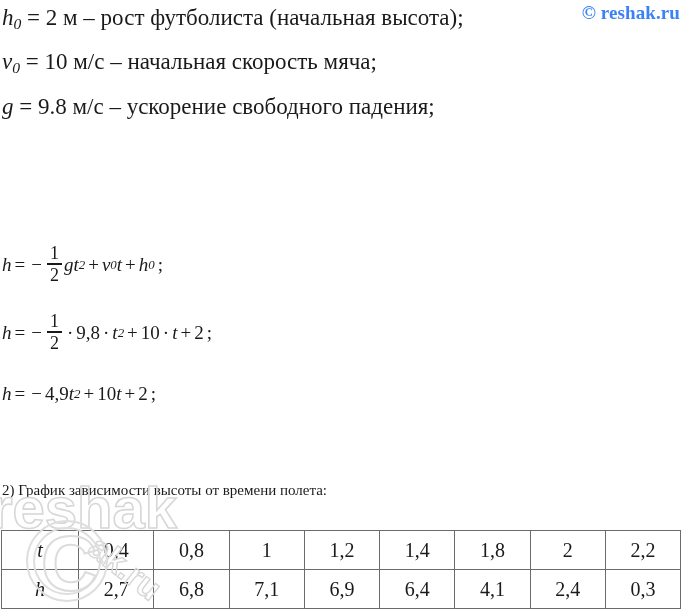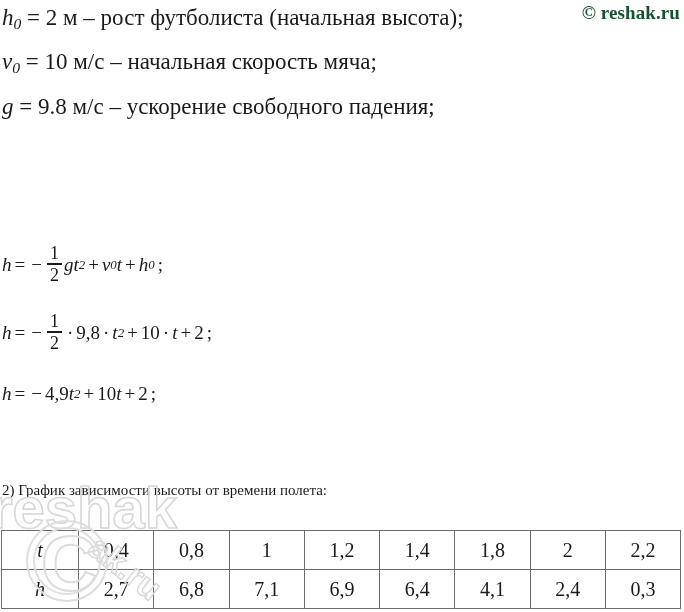--- a/index.html
+++ b/index.html
@@ -25,21 +25,21 @@
   }
 
   
   .wm-corner {
     position: absolute;
     top: 2px;
     right: 4px;
     font-family: "Liberation Serif", "DejaVu Serif", serif;
     font-size: 19px;
     font-weight: 600;
-    color: #14532d;
+    color: #3b82f6;
     letter-spacing: 0.1px;
     white-space: nowrap;
   }
   .wm-big {
     position: absolute;
     left: -6px;
     top: 486px;
     width: 230px;
     height: 120px;
     pointer-events: none;

